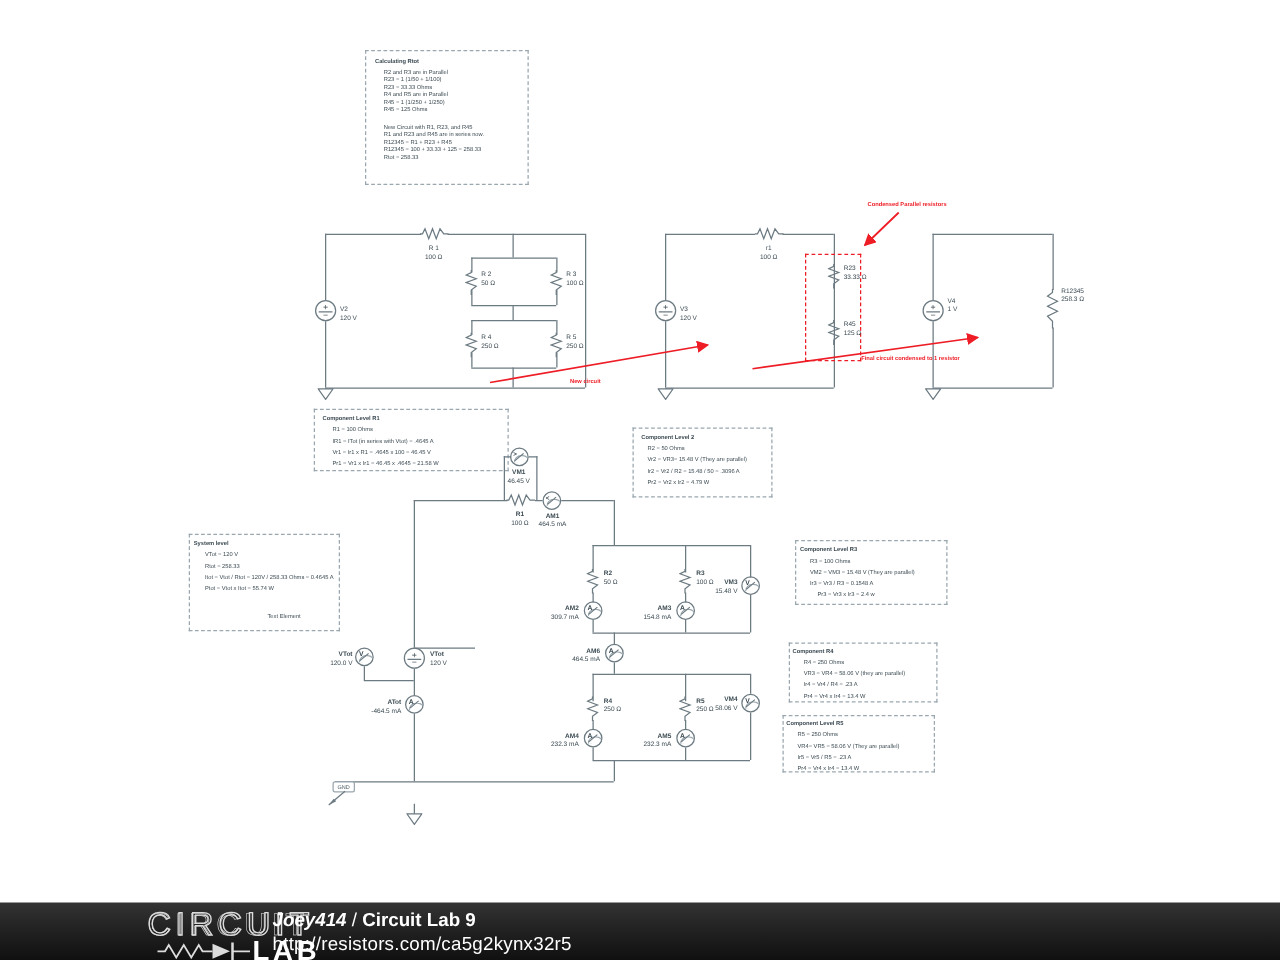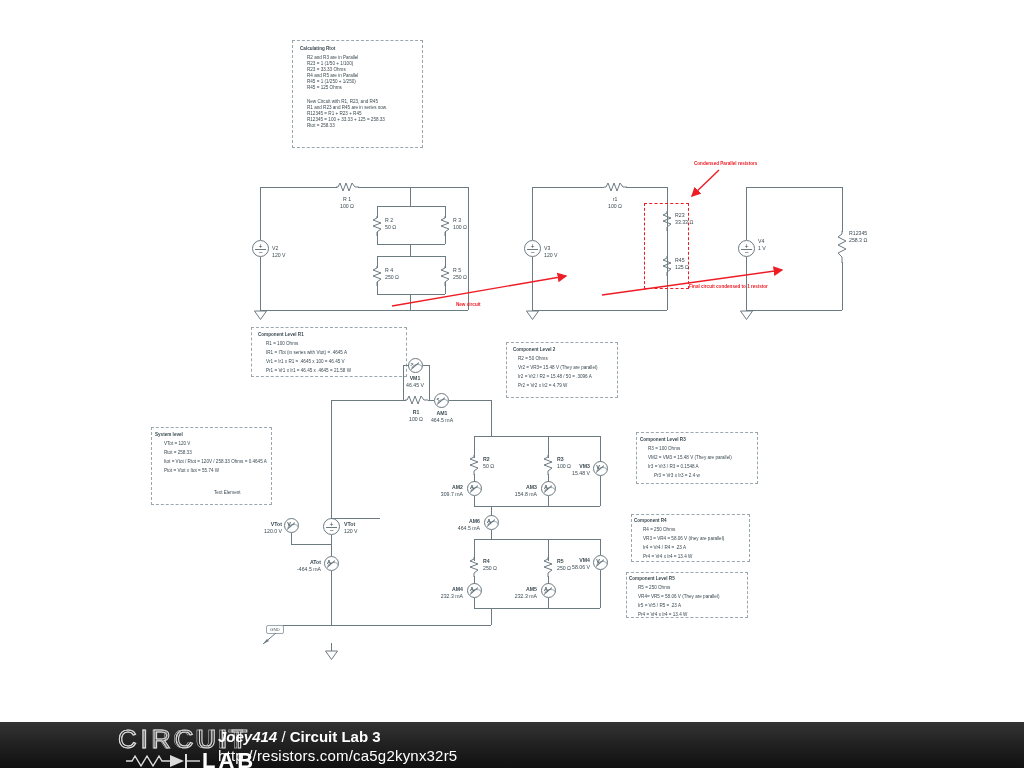--- a/index.html
+++ b/index.html
@@ -469,16 +469,16 @@
   <svg class="logo" width="370" height="42" viewBox="0 0 370 42">
     <text x="0" y="22" fill="#e8e8e8" font-family="Liberation Sans, sans-serif" font-size="25" letter-spacing="4" stroke="#e8e8e8" stroke-width="0.4" fill-opacity="0">CIRCUIT</text>
     <text x="0" y="22" fill="none" stroke="#dcdcdc" stroke-width="1.1" font-family="Liberation Sans, sans-serif" font-size="26" letter-spacing="4">CIRCUIT</text>
     <polyline points="8,35 14,35 17,30 23,40 29,30 35,40 41,30 44,35 52,35" fill="none" stroke="#dcdcdc" stroke-width="1.4"></polyline>
     <polygon points="52,29 66,35 52,41" fill="#dcdcdc"></polygon>
     <line x1="68" y1="28" x2="68" y2="42" stroke="#dcdcdc" stroke-width="2"></line>
     <line x1="68" y1="35" x2="82" y2="35" stroke="#dcdcdc" stroke-width="1.4"></line>
     <text x="84" y="42" fill="#ffffff" font-family="Liberation Sans, sans-serif" font-size="22" font-weight="bold" letter-spacing="3">LAB</text>
   </svg>
   <div class="bt">
-    <span class="user">Joey414</span><span> / </span><span class="proj">Circuit Lab 3</span>
+    <span class="user">Joey414</span><span> / </span><span class="proj">Circuit Lab 9</span>
   </div>
   <div class="url">http://resistors.com/ca5g2kynx32r5</div>
 </div>
 
 </body></html>

